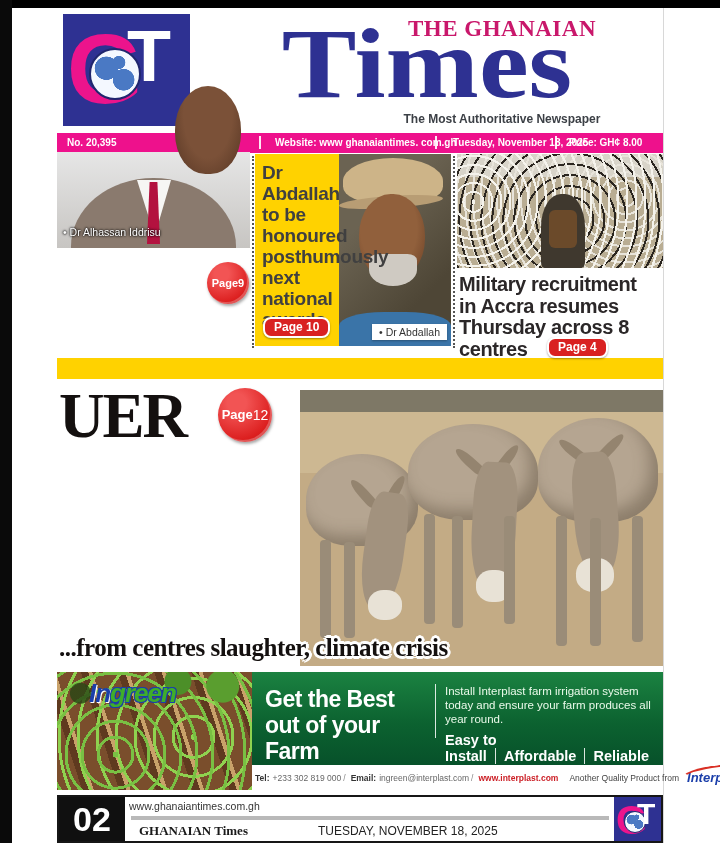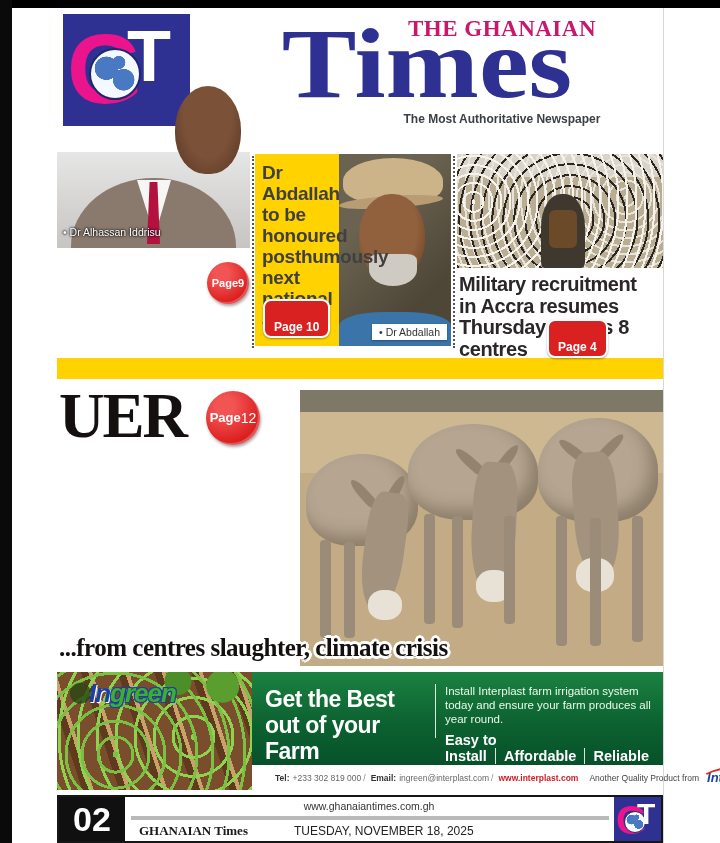--- a/index.html
+++ b/index.html
@@ -81,21 +81,21 @@
        border-radius:50%;transform:rotate(-4deg);}
   .face2{position:absolute;left:20px;top:40px;width:66px;height:86px;border-radius:48%;
        background:radial-gradient(ellipse at 45% 40%, #91603c 0 55%, #6f4428 90%);}
   .beard{position:absolute;left:30px;top:100px;width:48px;height:32px;background:#cfcac2;
        border-radius:20% 20% 50% 50%;}
   .sweater{position:absolute;left:0;bottom:0;width:112px;height:34px;background:#3a74a8;
        border-radius:40% 40% 0 0;}
   .headline2{position:absolute;left:7px;top:8px;width:118px;font-weight:bold;font-size:19px;
        line-height:21px;color:#404040;white-space:pre-line;z-index:4;letter-spacing:-.3px;}
   .badge-pill{position:absolute;background:#d92121;color:#fff;font-weight:bold;font-size:12px;
-       padding:19px 9px 2px;border-radius:8px;border:2px solid #fff;z-index:5;white-space:nowrap;
+       padding:1px 9px 2px;border-radius:8px;border:2px solid #fff;z-index:5;white-space:nowrap;
        box-shadow:0 1px 2px rgba(0,0,0,.35);}
   .bp10{left:8px;bottom:8px;}
   .caption2{position:absolute;right:4px;bottom:6px;background:#fff;color:#333;font-size:10.5px;
        padding:2px 7px;z-index:5;box-shadow:0 1px 2px rgba(0,0,0,.3);}
 
   .story3{left:400px;top:0;width:206px;height:206px;}
   .photo3{position:absolute;left:0;top:2px;width:206px;height:114px;overflow:hidden;
     background:
       repeating-radial-gradient(circle at 8% 42%, #f5f3ec 0 2px, transparent 2px 9px),
       repeating-radial-gradient(circle at 55% 58%, #2b2620 0 2px, transparent 2px 11px),
@@ -121,21 +121,21 @@
   .d-head{position:absolute;background:#a2927e;border-radius:30% 30% 45% 45%;}
   .d-ear{position:absolute;width:10px;height:34px;background:#94846f;border-radius:50% 50% 20% 20%;}
   .d-leg{position:absolute;width:11px;background:#9a8c78;border-radius:4px;}
   .d-muzzle{position:absolute;background:#e8e2d6;border-radius:45%;}
   .subhead{position:absolute;left:2px;top:254px;font-family:"Liberation Serif",serif;font-weight:bold;
       font-size:25px;color:#14100f;z-index:6;letter-spacing:-.5px;
       text-shadow:-2px -2px 0 #fff,2px -2px 0 #fff,-2px 2px 0 #fff,2px 2px 0 #fff,0 3px 0 #fff,3px 0 0 #fff,-3px 0 0 #fff,0 -3px 0 #fff;}
   .headline-main{position:absolute;left:2px;top:8px;z-index:5;font-family:"Liberation Serif",serif;
       font-weight:bold;color:#14100f;font-size:63px;line-height:57px;letter-spacing:-2px;
       text-shadow:-3px -3px 0 #fff,3px -3px 0 #fff,-3px 3px 0 #fff,3px 3px 0 #fff,0 4px 0 #fff,4px 0 0 #fff,-4px 0 0 #fff,0 -4px 0 #fff;}
-  .hm-line1{display:flex;align-items:flex-end;gap:20px;}
+  .hm-line1{display:flex;align-items:flex-start;gap:32px;}
   .bc12{position:relative;width:54px;height:54px;flex:0 0 54px;text-shadow:none;letter-spacing:0;
         font-family:"Liberation Sans",sans-serif;}
   .bc12 .b-label{font-size:13px;font-weight:bold;line-height:14px;}
   .bc12 .b-num{font-size:14px;font-weight:normal;line-height:15px;}
   .hm-rest{white-space:pre-line;}
 
   
   .ad{left:0;top:664px;width:606px;height:118px;}
   .ad-photo{position:absolute;left:0;top:0;width:195px;height:118px;overflow:hidden;
      background:
@@ -154,38 +154,38 @@
      background:linear-gradient(180deg,#1b8241 0,#0c6230 55%,#07512a 100%);}
   .ad-headline{position:absolute;left:13px;top:14px;width:168px;font-weight:bold;font-size:23px;
      line-height:26px;color:#fff;letter-spacing:-.5px;}
   .ad-vdiv{position:absolute;left:183px;top:12px;width:1px;height:54px;background:rgba(255,255,255,.85);}
   .ad-body{position:absolute;left:193px;top:12px;width:212px;font-size:11.5px;line-height:14px;color:#eafaea;}
   .ad-features{position:absolute;left:193px;top:60px;color:#fff;font-weight:bold;font-size:14.5px;}
   .ad-features span{padding:0 8px;}
   .ad-features span:first-child{padding-left:0;}
   .ad-features span + span{border-left:1px solid rgba(255,255,255,.85);}
   .ad-contact{position:absolute;left:195px;top:93px;width:411px;height:25px;background:#fff;
-     display:flex;align-items:center;font-size:8.5px;color:#666;white-space:nowrap;padding-left:20px;box-sizing:border-box;}
+     display:flex;align-items:center;font-size:8.5px;color:#666;white-space:nowrap;padding-left:0;box-sizing:border-box;}
   .ad-contact .lbl{font-weight:bold;color:#333;margin:0 3px;}
   .ad-contact .red{font-weight:bold;color:#cc2027;margin:0 3px;}
   .ad-contact .slash{margin:0 2px;color:#888;}
   .ad-contact .qual{color:#444;margin-left:8px;}
   .interplast{position:relative;font-style:italic;font-weight:bold;font-size:13px;color:#1b3faa;
      margin-left:8px;margin-right:4px;}
   .swoosh{position:absolute;left:-6px;top:-5px;width:74px;height:16px;border:2px solid #d93025;
      border-left-color:transparent;border-bottom-color:transparent;border-radius:50%;
      transform:rotate(-6deg);}
 
   
   .footer{left:0;top:787px;width:606px;height:48px;border:2px solid #161616;box-sizing:border-box;background:#fff;}
   .pageno{position:absolute;left:0;top:0;width:66px;height:44px;background:#101010;color:#fff;
      display:flex;align-items:center;justify-content:center;font-size:34px;font-weight:bold;}
-  .f-site{position:absolute;left:70px;top:3px;width:480px;text-align:center;font-size:10.5px;color:#333;}
+  .f-site{position:absolute;left:70px;top:3px;width:480px;text-align:left;font-size:10.5px;color:#333;}
   .f-bar{position:absolute;left:72px;top:19px;width:478px;height:4px;background:#b9b9b9;}
-  .f-row{position:absolute;left:80px;top:26px;display:flex;gap:46px;align-items:baseline;}
+  .f-row{position:absolute;left:80px;top:26px;display:flex;gap:70px;align-items:baseline;}
   .f-name{font-family:"Liberation Serif",serif;font-weight:bold;font-size:13px;color:#1a1a1a;}
   .f-date{font-size:12px;color:#222;}
   .gt-logo.mini{right:0;top:0;width:47px;height:44px;}
   .mini .gt-g{font-size:40px;left:2px;top:3px;}
   .mini .gt-globe{width:20px;height:20px;left:10px;top:14px;border-width:1px;}
   .mini .gt-t{font-size:30px;left:23px;top:2px;}
 </style>
 </head>
 <body>
 
@@ -199,20 +199,29 @@
       <div class="gt-logo main">
         <span class="gt-g">G</span>
         <span class="gt-globe"></span>
         <span class="gt-t">T</span>
       </div>
       <div class="abs kicker">THE GHANAIAN</div>
       <div class="abs times-title">Times</div>
       <div class="abs tagline">The Most Authoritative Newspaper</div>
     </div>
 
+    <div class="abs infobar">
+      <span class="ib-issue">No. 20,395</span>
+      <div class="vsep vs1"></div>
+      <span class="ib-site">Website: www ghanaiantimes. com.gh</span>
+      <div class="vsep vs2"></div>
+      <span class="ib-date">Tuesday, November 18, 2025</span>
+      <div class="vsep vs3"></div>
+      <span class="ib-price">Price: GH¢ 8.00</span>
+    </div>
 
     <div class="abs iddrisu-head"></div>
 
     <div class="abs stories">
       <div class="dotline dl1"></div>
       <div class="dotline dl2"></div>
 
       <div class="abs story1">
         <div class="photo1">
           <div class="suit"></div>

